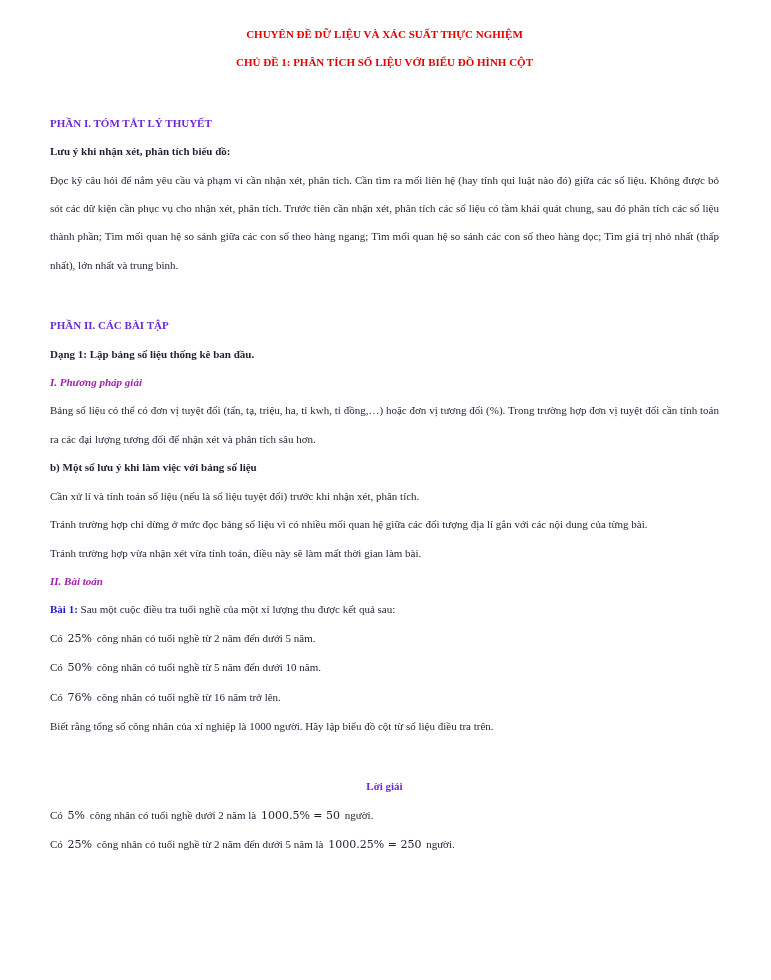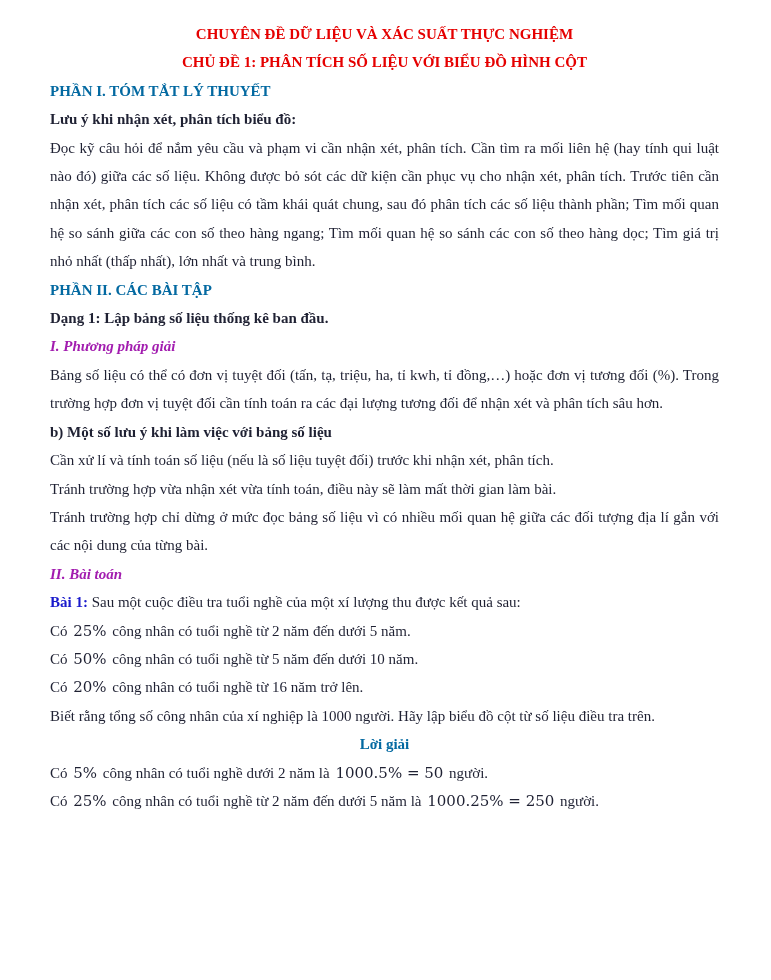--- a/index.html
+++ b/index.html
@@ -3,27 +3,27 @@
 <meta charset="utf-8">
 <style>
   * { box-sizing: border-box; }
   html, body { margin: 0; padding: 0; background: #ffffff; }
   .page {
     width: 771px;
     min-height: 980px;
     background: #ffffff;
     font-family: "Liberation Serif", "DejaVu Serif", serif;
     color: #1f2133;
-    font-size: 15px;
+    font-size: 11px;
     padding: 20px 52px 6px 50px;
   }
   p { margin: 0; line-height: 28.4px; text-align: justify; }
   .center { text-align: center; }
   .title-red { color: #e50000; font-weight: bold; }
-  .heading-blue { color: #0369a1; font-weight: bold; }
+  .heading-blue { color: #6d28d9; font-weight: bold; margin-top: 32px; }
   .heading-blue-italic { color: #a21caf; font-weight: bold; font-style: italic; }
   .label-blue { color: #1a1acc; font-weight: bold; }
   .bold { font-weight: bold; }
   .bold-italic { font-weight: bold; }
   .math { font-family: "DejaVu Serif", serif; padding: 0 2px; white-space: nowrap; }
 </style>
 </head>
 <body>
 
 <div class="page">
@@ -36,37 +36,37 @@
   <p>Đọc kỹ câu hỏi để nắm yêu cầu và phạm vi cần nhận xét, phân tích. Cần tìm ra mối liên hệ (hay tính qui luật nào đó) giữa các số liệu. Không được bỏ sót các dữ kiện cần phục vụ cho nhận xét, phân tích. Trước tiên cần nhận xét, phân tích các số liệu có tầm khái quát chung, sau đó phân tích các số liệu thành phần; Tìm mối quan hệ so sánh giữa các con số theo hàng ngang; Tìm mối quan hệ so sánh các con số theo hàng dọc; Tìm giá trị nhỏ nhất (thấp nhất), lớn nhất và trung bình.</p>
 
   <p class="heading-blue">PHẦN II. CÁC BÀI TẬP</p>
   <p class="bold">Dạng 1: Lập bảng số liệu thống kê ban đầu.</p>
   <p class="heading-blue-italic">I. Phương pháp giải</p>
 
   <p>Bảng số liệu có thể có đơn vị tuyệt đối (tấn, tạ, triệu, ha, tỉ kwh, tỉ đồng,…) hoặc đơn vị tương đối (%). Trong trường hợp đơn vị tuyệt đối cần tính toán ra các đại lượng tương đối để nhận xét và phân tích sâu hơn.</p>
 
   <p class="bold">b) Một số lưu ý khi làm việc với bảng số liệu</p>
   <p>Cần xử lí và tính toán số liệu (nếu là số liệu tuyệt đối) trước khi nhận xét, phân tích.</p>
+  <p>Tránh trường hợp chỉ dừng ở mức đọc bảng số liệu vì có nhiều mối quan hệ giữa các đối tượng địa lí gắn với các nội dung của từng bài.</p>
   <p>Tránh trường hợp vừa nhận xét vừa tính toán, điều này sẽ làm mất thời gian làm bài.</p>
-  <p>Tránh trường hợp chỉ dừng ở mức đọc bảng số liệu vì có nhiều mối quan hệ giữa các đối tượng địa lí gắn với các nội dung của từng bài.</p>
 
   <p class="heading-blue-italic">II. Bài toán</p>
 
   <p>
     <span class="label-blue">Bài 1:</span><span> Sau một cuộc điều tra tuổi nghề của một xí lượng thu được kết quả sau:</span>
   </p>
 
   <p>
     <span>Có </span><span class="math">25%</span><span> công nhân có tuổi nghề từ 2 năm đến dưới 5 năm.</span>
   </p>
   <p>
     <span>Có </span><span class="math">50%</span><span> công nhân có tuổi nghề từ 5 năm đến dưới 10 năm.</span>
   </p>
   <p>
-    <span>Có </span><span class="math">20%</span><span> công nhân có tuổi nghề từ 16 năm trở lên.</span>
+    <span>Có </span><span class="math">76%</span><span> công nhân có tuổi nghề từ 16 năm trở lên.</span>
   </p>
 
   <p>Biết rằng tổng số công nhân của xí nghiệp là 1000 người. Hãy lập biểu đồ cột từ số liệu điều tra trên.</p>
 
   <p class="heading-blue center">Lời giải</p>
 
   <p>
     <span>Có </span><span class="math">5%</span><span> công nhân có tuổi nghề dưới 2 năm là </span><span class="math">1000.5% = 50</span><span> người.</span>
   </p>
   <p>

